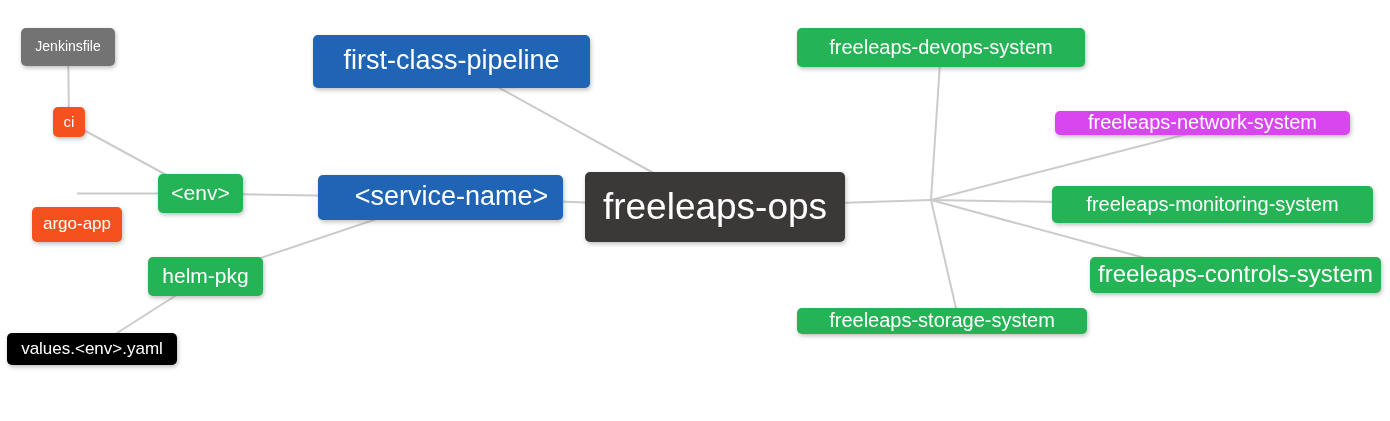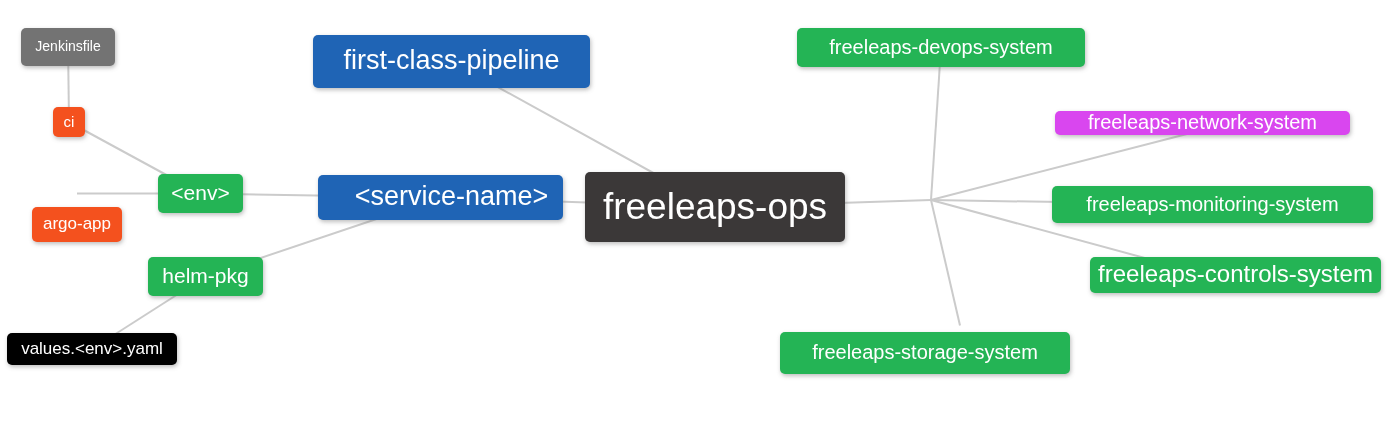--- a/index.html
+++ b/index.html
@@ -93,16 +93,16 @@
     </div>
     <div class="node" style="left: 1055px; top: 111px; width: 295px; height: 24px; font-size: 20px; background: #d946ef;">
       <span>freeleaps-network-system</span>
     </div>
     <div class="node" style="left: 1052px; top: 186px; width: 321px; height: 37px; font-size: 20px; background: rgb(36, 180, 85); align-items: center;">
       <span>freeleaps-monitoring-system</span>
     </div>
     <div class="node" style="left: 1062px; top: 257px; width: 291px; height: 36px; font-size: 24px; background: rgb(36, 180, 85); margin-left: 28px;">
       <span>freeleaps-controls-system</span>
     </div>
-    <div class="node" style="left: 780px; top: 308px; width: 290px; height: 42px; font-size: 20px; background: rgb(36, 180, 85); margin-top: 24px;">
+    <div class="node" style="left: 797px; top: 308px; width: 290px; height: 26px; font-size: 20px; background: rgb(36, 180, 85);">
       <span>freeleaps-storage-system</span>
     </div>
   </div>
 
 </body></html>

